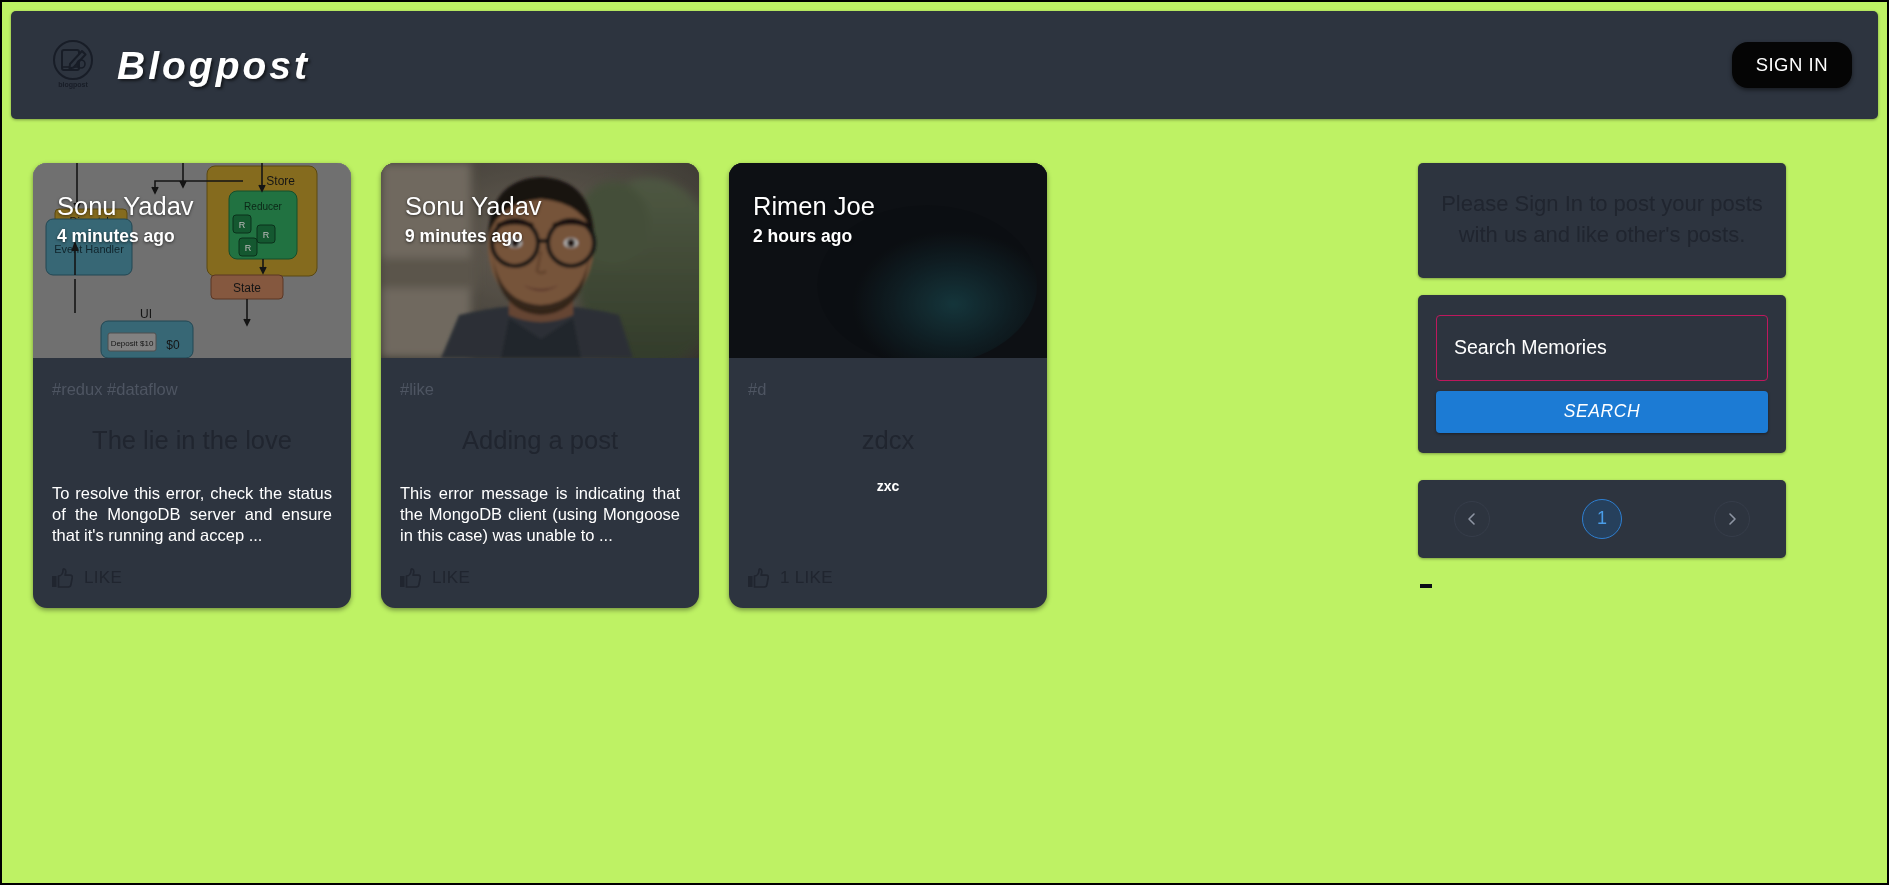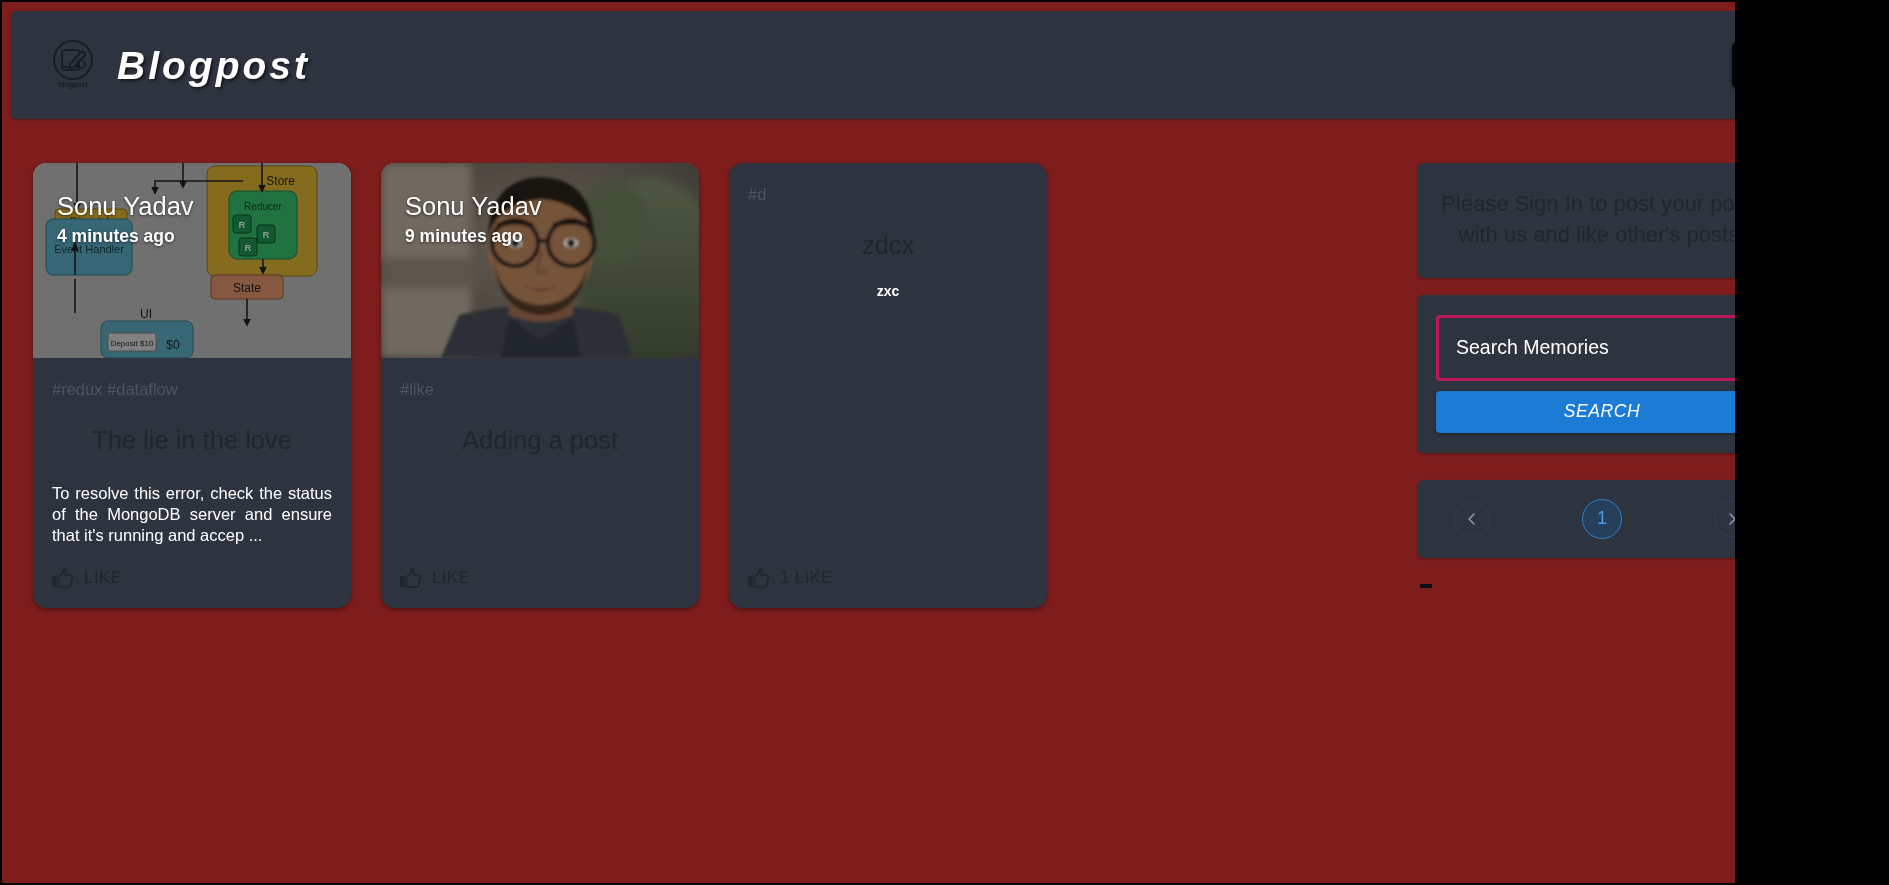--- a/index.html
+++ b/index.html
@@ -15,23 +15,23 @@
     background: #000000;
     font-family: "Liberation Sans", sans-serif;
     color: #ffffff;
     padding: 0;
   }
 
   .app-root {
     position: absolute;
     left: 2px;
     top: 2px;
-    width: 1733px;
+    width: 1885px;
     height: 881px;
-    background: #7f1d1d;
+    background: #bef264;
     overflow: hidden;
   }
 
   
   .appbar {
     position: absolute;
     left: 9px;
     top: 9px;
     width: 1867px;
     height: 108px;
@@ -65,21 +65,21 @@
     letter-spacing: 3px;
     color: #ffffff;
     text-shadow: 2px 2px 3px rgba(0,0,0,0.55);
     line-height: 1;
   }
 
   .signin-button {
     background: #050505;
     color: #ffffff;
     border: none;
-    border-radius: 5px;
+    border-radius: 16px;
     font-family: "Liberation Sans", sans-serif;
     font-size: 18.5px;
     font-weight: 500;
     letter-spacing: 0.5px;
     padding: 12px 24px;
     cursor: pointer;
     box-shadow: 0 2px 4px rgba(0,0,0,0.5);
   }
 
   
@@ -237,21 +237,21 @@
     padding: 20px 18px;
     display: flex;
     flex-direction: column;
     gap: 0;
   }
 
   .field {
     width: 100%;
     height: 66px;
     background: transparent;
-    border: 3px solid #be185d;
+    border: 1px solid #be185d;
     border-radius: 4px;
     color: #ffffff;
     font-family: "Liberation Sans", sans-serif;
     font-size: 19.5px;
     padding: 0 17px;
     outline: none;
   }
   .field::placeholder { color: #ffffff; opacity: 1; }
   .field + .field { margin-top: 1px; }
 
@@ -490,35 +490,56 @@
           </div>
           <div class="media-overlay"></div>
           <div class="media-meta">
             <div class="media-author">Sonu Yadav</div>
             <div class="media-time">9 minutes ago</div>
           </div>
         </div>
         <div class="card-body">
           <div class="card-tags">#like</div>
           <div class="card-title">Adding a post</div>
+          <div class="card-message">This error message is indicating that the MongoDB client (using Mongoose in this case) was unable to ...</div>
           <div class="card-actions">
             <button class="like-button">
               <span>
                 <svg width="21" height="20" viewBox="0 0 21 20">
                   <rect x="0" y="8" width="4.5" height="11" fill="#20252f"></rect>
                   <path d="M6.5 19 L6.5 8 C9 8 11 5.5 11 2.2 C11 1 11.8 0.6 12.6 1.1 C13.6 1.8 14 3.3 13.6 5 L13.1 7.2 L18.5 7.2 C19.8 7.2 20.6 8.3 20.3 9.5 L18.9 16.7 C18.7 18 17.7 19 16.4 19 Z" fill="none" stroke="#20252f" stroke-width="1.7" stroke-linejoin="round"></path>
                 </svg>
               </span>
               <span>LIKE</span>
             </button>
           </div>
         </div>
       </div>
 
       <div class="post-card">
+        <div class="card-media">
+          <div class="media-img art-dark">
+            <svg width="318" height="195" viewBox="0 0 318 195" style="position:absolute;inset:0;">
+              <defs>
+                <radialGradient id="teal" cx="62%" cy="62%" r="46%">
+                  <stop offset="0%" stop-color="#1d4a52"></stop>
+                  <stop offset="60%" stop-color="#15282f"></stop>
+                  <stop offset="100%" stop-color="#101419"></stop>
+                </radialGradient>
+              </defs>
+              <rect x="0" y="0" width="318" height="195" fill="#13171d"></rect>
+              <ellipse cx="198" cy="122" rx="110" ry="80" fill="url(#teal)"></ellipse>
+            </svg>
+          </div>
+          <div class="media-overlay"></div>
+          <div class="media-meta">
+            <div class="media-author">Rimen Joe</div>
+            <div class="media-time">2 hours ago</div>
+          </div>
+        </div>
         <div class="card-body">
           <div class="card-tags">#d</div>
           <div class="card-title">zdcx</div>
           <div class="card-message centered">zxc</div>
           <div class="card-actions">
             <button class="like-button">
               <span>
                 <svg width="21" height="20" viewBox="0 0 21 20">
                   <rect x="0" y="8" width="4.5" height="11" fill="#20252f"></rect>
                   <path d="M6.5 19 L6.5 8 C9 8 11 5.5 11 2.2 C11 1 11.8 0.6 12.6 1.1 C13.6 1.8 14 3.3 13.6 5 L13.1 7.2 L18.5 7.2 C19.8 7.2 20.6 8.3 20.3 9.5 L18.9 16.7 C18.7 18 17.7 19 16.4 19 Z" fill="none" stroke="#20252f" stroke-width="1.7" stroke-linejoin="round"></path>

